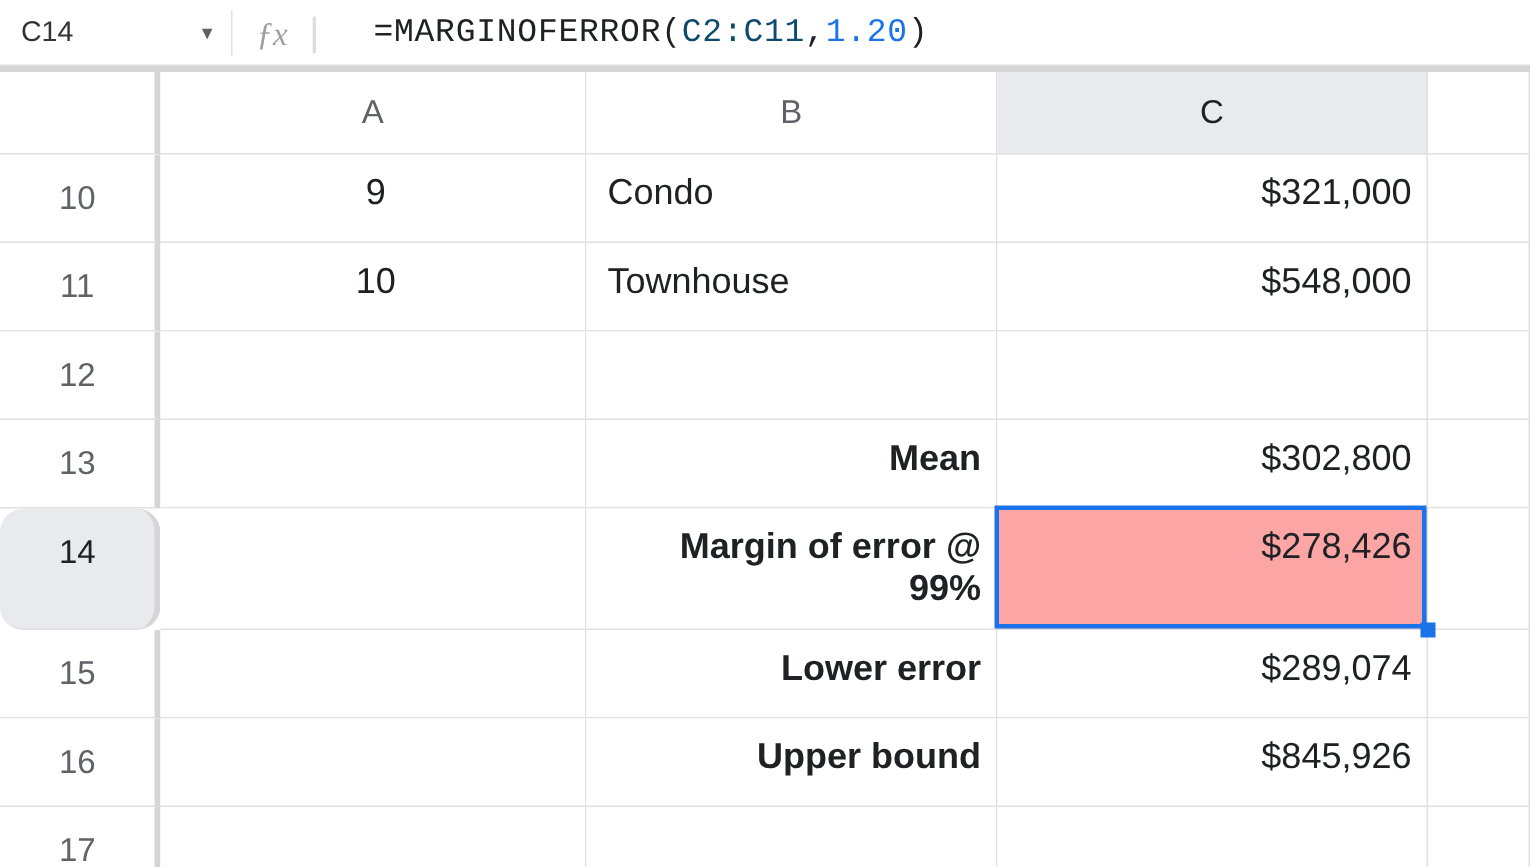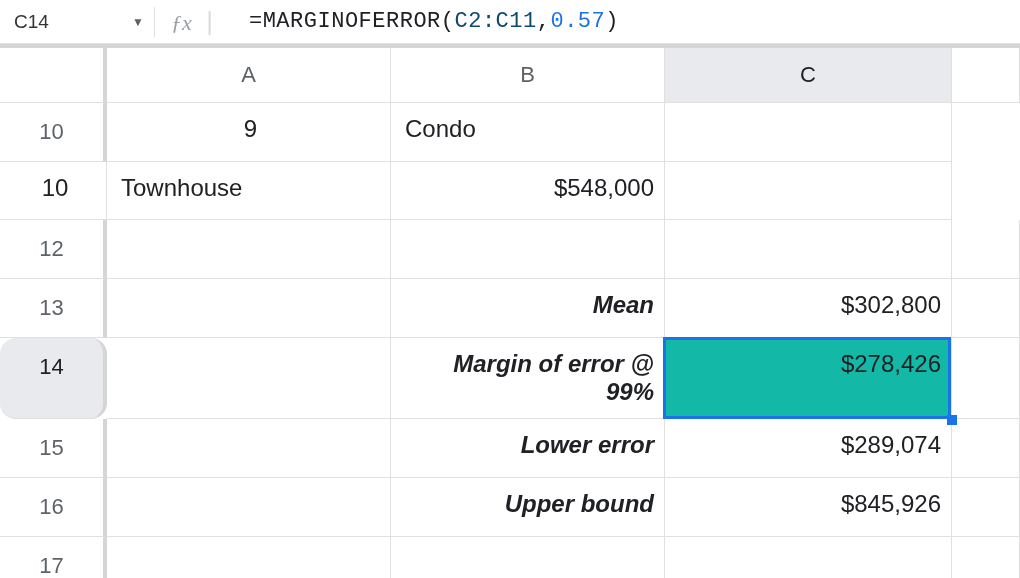--- a/index.html
+++ b/index.html
@@ -109,23 +109,23 @@
       border-right: 1px solid #e0e0e0;
       border-bottom: 1px solid #e0e0e0;
       padding: 12px 10px 12px 14px;
       font-size: 24px;
       color: #202124;
       background: #fff;
       min-height: 58px;
     }
     .center { text-align: center; }
     .right { text-align: right; }
-    .bold { font-weight: bold; font-style: italic; }
+    .bold { font-weight: bold; }
     .selected-cell {
-      background: #14b8a6;
+      background: #fca5a5;
       position: relative;
       z-index: 2;
     }
     .selection-border {
       position: absolute;
       border: 3px solid #1a73e8;
       pointer-events: none;
       z-index: 5;
     }
     .selection-handle {
@@ -139,41 +139,43 @@
 </head>
 <body>
 
 <div class="formula-bar">
   <div class="name-box">
     <span>C14</span>
     <span class="dropdown-arrow">▼</span>
   </div>
   <div class="fx-symbol">ƒx<span class="fx-divider"> &nbsp;|</span></div>
   <div class="formula-input">
-    <span class="eq">=</span><span class="fn">MARGINOFERROR</span><span class="paren">(</span><span class="ref">C2:C11</span><span class="comma">,</span><span class="num">0.57</span><span class="paren">)</span>
+    <span class="eq">=</span><span class="fn">MARGINOFERROR</span><span class="paren">(</span><span class="ref">C2:C11</span><span class="comma">,</span><span class="num">1.20</span><span class="paren">)</span>
   </div>
 </div>
 
 <div class="grid-area">
   <div class="col-headers">
     <div class="col-header corner"></div>
     <div class="col-header">A</div>
     <div class="col-header">B</div>
     <div class="col-header selected">C</div>
     <div class="col-header"></div>
   </div>
 
   <div id="rows-container">
       <div class="row">
         <div class="row-header">10</div>
         <div class="cell center">9</div>
         <div class="cell">Condo</div>
-        <div class="cell"></div>
-      </div>
-      <div class="row">
+        <div class="cell right">$321,000</div>
+        <div class="cell"></div>
+      </div>
+      <div class="row">
+        <div class="row-header">11</div>
         <div class="cell center">10</div>
         <div class="cell">Townhouse</div>
         <div class="cell right">$548,000</div>
         <div class="cell"></div>
       </div>
       <div class="row">
         <div class="row-header">12</div>
         <div class="cell center"></div>
         <div class="cell"></div>
         <div class="cell right"></div>

